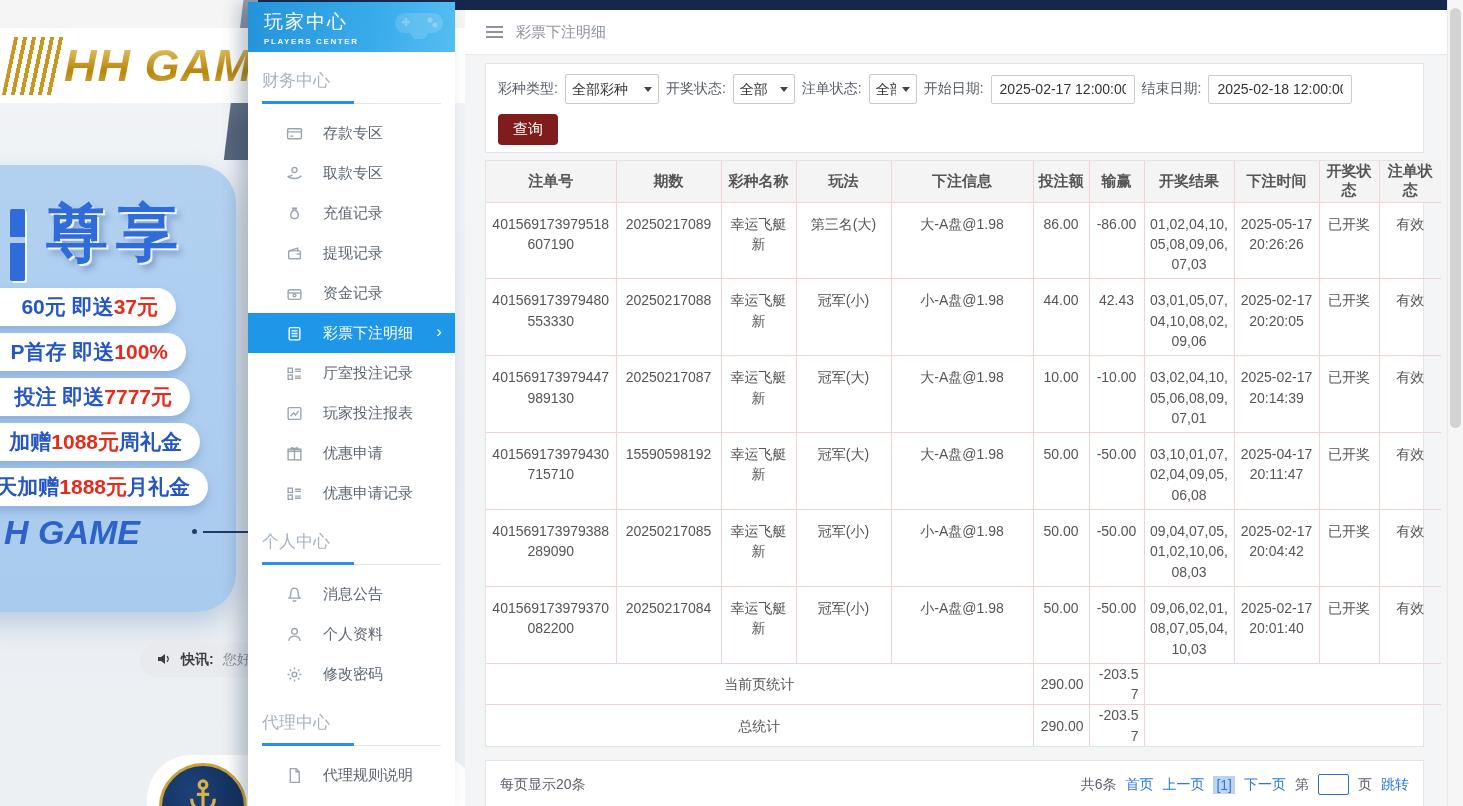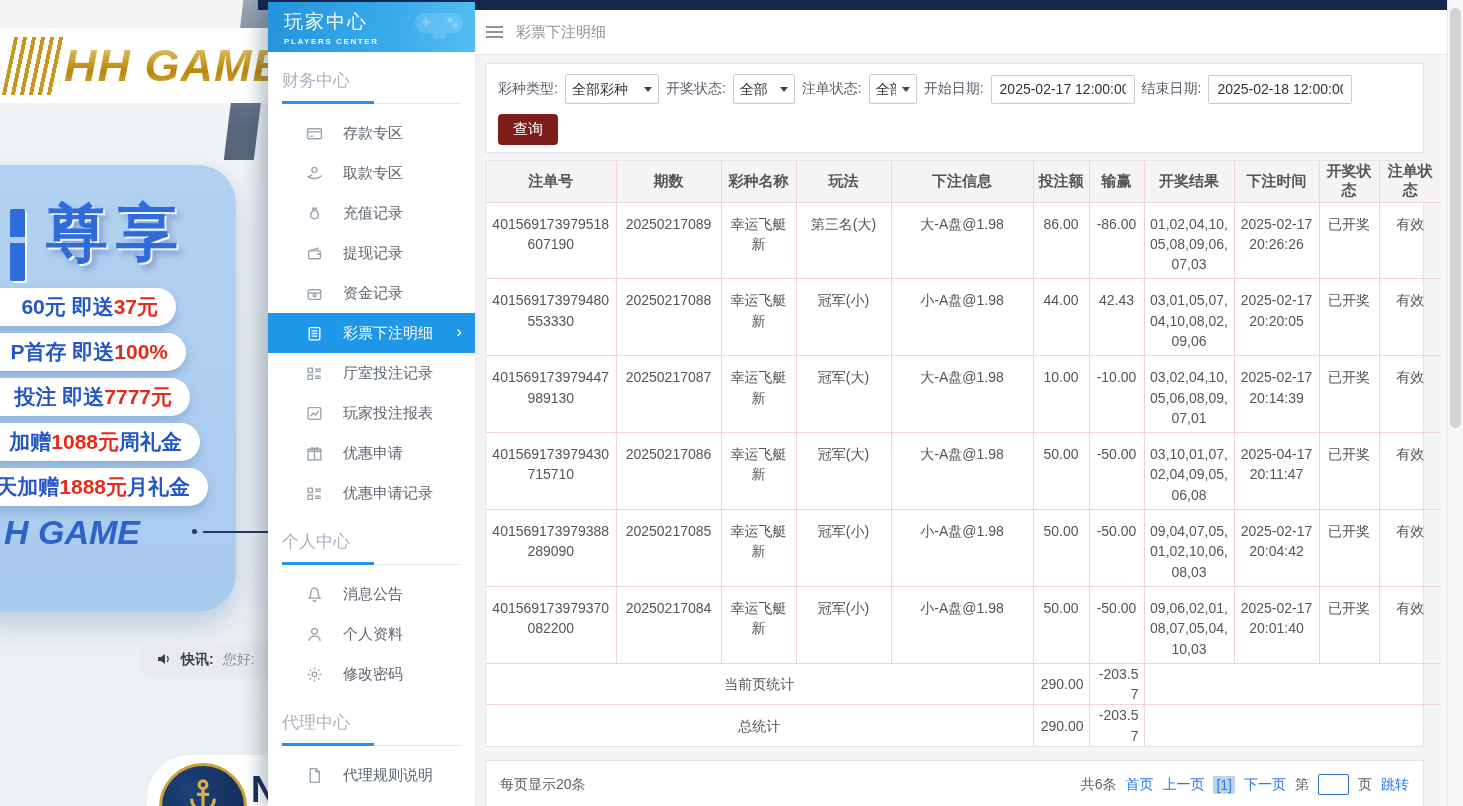--- a/index.html
+++ b/index.html
@@ -43,21 +43,21 @@
   .ticker-text { color:#8a8f96; }
   .bottom-blob { position:absolute; top:755px; left:147px; width:330px; height:130px;
     background:#fff; border-radius:44px; }
   .emblem-circle { position:absolute; top:763px; left:159px; width:88px; height:88px; border-radius:50%;
     background:radial-gradient(circle at 35% 30%, #1d4178, #132e59 70%); border:3px solid #caa23a;
     display:flex; align-items:flex-start; justify-content:center; padding-top:10px; }
   .emblem-letter { position:absolute; top:769px; left:251px; font-size:36px; font-weight:bold; color:#16305c; }
   
   .navy-sliver { position:absolute; top:0; left:258px; width:207px; height:10px; background:#16274e; z-index:4; }
   
-  .sidebar { position:absolute; top:2px; left:268px; width:207px; height:804px; background:#fff; z-index:5;
+  .sidebar { position:absolute; top:2px; left:248px; width:207px; height:804px; background:#fff; z-index:5;
     box-shadow:-9px 0 16px rgba(25,45,75,.28); overflow:hidden; }
   .sb-header { height:50px; background:linear-gradient(100deg,#2394da 0%, #3cadeb 65%, #55bef2 100%);
     color:#fff; padding:7px 0 0 16px; position:relative; }
   .sb-title { font-size:19px; letter-spacing:2px; }
   .sb-sub { font-size:8px; letter-spacing:1.6px; margin-top:2px; font-weight:bold; opacity:.95; }
   .sb-gamepad { position:absolute; right:10px; top:5px; opacity:.5; }
   .sb-section-label { margin:17px 0 0 14px; font-size:17px; color:#a8b2c0; }
   .sb-rule { margin:9px 0 9px 14px; width:179px; height:3px; position:relative; }
   .sb-rule::before { content:""; position:absolute; left:0; bottom:0; width:92px; height:3px; background:#2a8fe8; }
   .sb-rule::after { content:""; position:absolute; left:92px; right:0; bottom:0; height:1px; background:#e2e6ea; }
@@ -405,21 +405,21 @@
       <tbody>
           <tr class="data-row">
             <td>401569173979518607190</td>
             <td>20250217089</td>
             <td>幸运飞艇新</td>
             <td>第三名(大)</td>
             <td>大-A盘@1.98</td>
             <td>86.00</td>
             <td>-86.00</td>
             <td>01,02,04,10,05,08,09,06,07,03</td>
-            <td>2025-02-17 20:26:26</td>
+            <td>2025-05-17 20:26:26</td>
             <td>已开奖</td>
             <td>有效</td>
           </tr>
           <tr class="data-row">
             <td>401569173979480553330</td>
             <td>20250217088</td>
             <td>幸运飞艇新</td>
             <td>冠军(小)</td>
             <td>小-A盘@1.98</td>
             <td>44.00</td>
@@ -437,21 +437,21 @@
             <td>大-A盘@1.98</td>
             <td>10.00</td>
             <td>-10.00</td>
             <td>03,02,04,10,05,06,08,09,07,01</td>
             <td>2025-02-17 20:14:39</td>
             <td>已开奖</td>
             <td>有效</td>
           </tr>
           <tr class="data-row">
             <td>401569173979430715710</td>
-            <td>20250217086</td>
+            <td>15590598192</td>
             <td>幸运飞艇新</td>
             <td>冠军(大)</td>
             <td>大-A盘@1.98</td>
             <td>50.00</td>
             <td>-50.00</td>
             <td>03,10,01,07,02,04,09,05,06,08</td>
             <td>2025-04-17 20:11:47</td>
             <td>已开奖</td>
             <td>有效</td>
           </tr>

